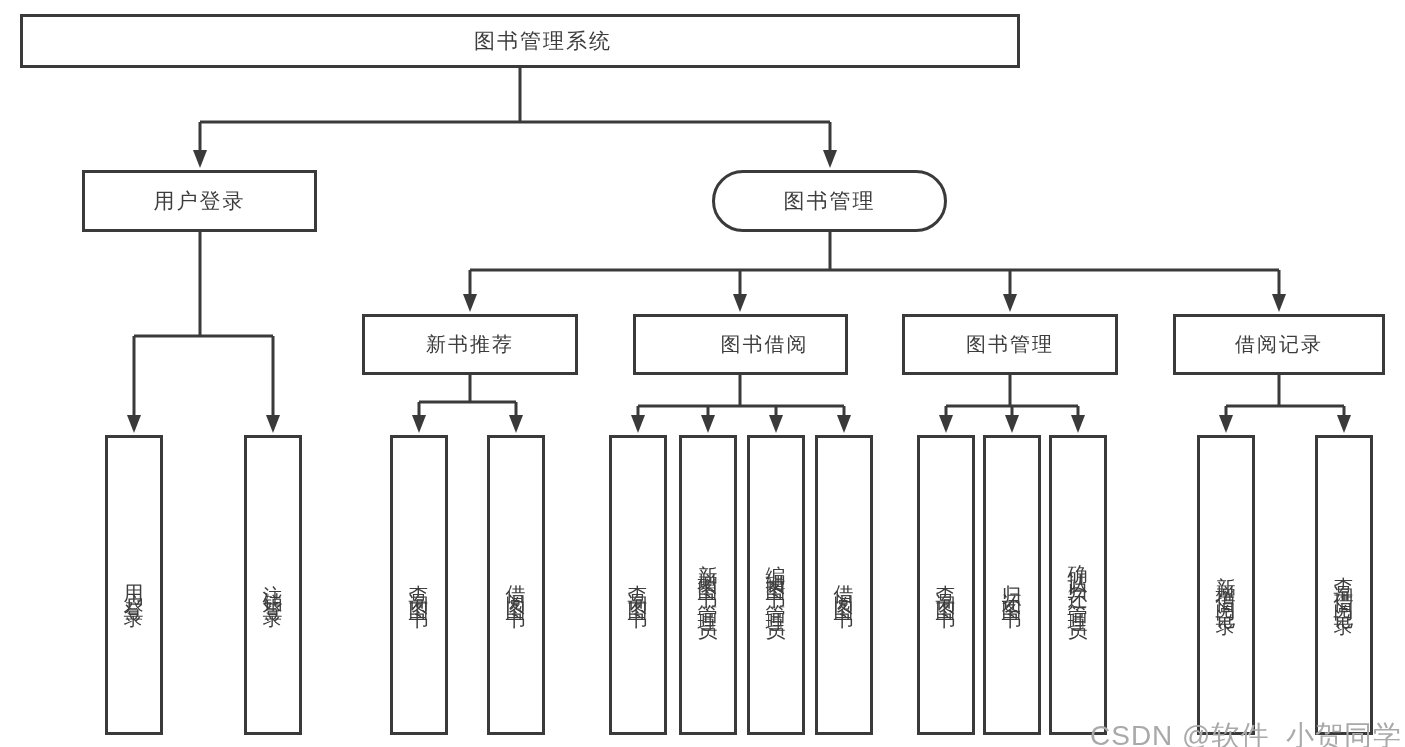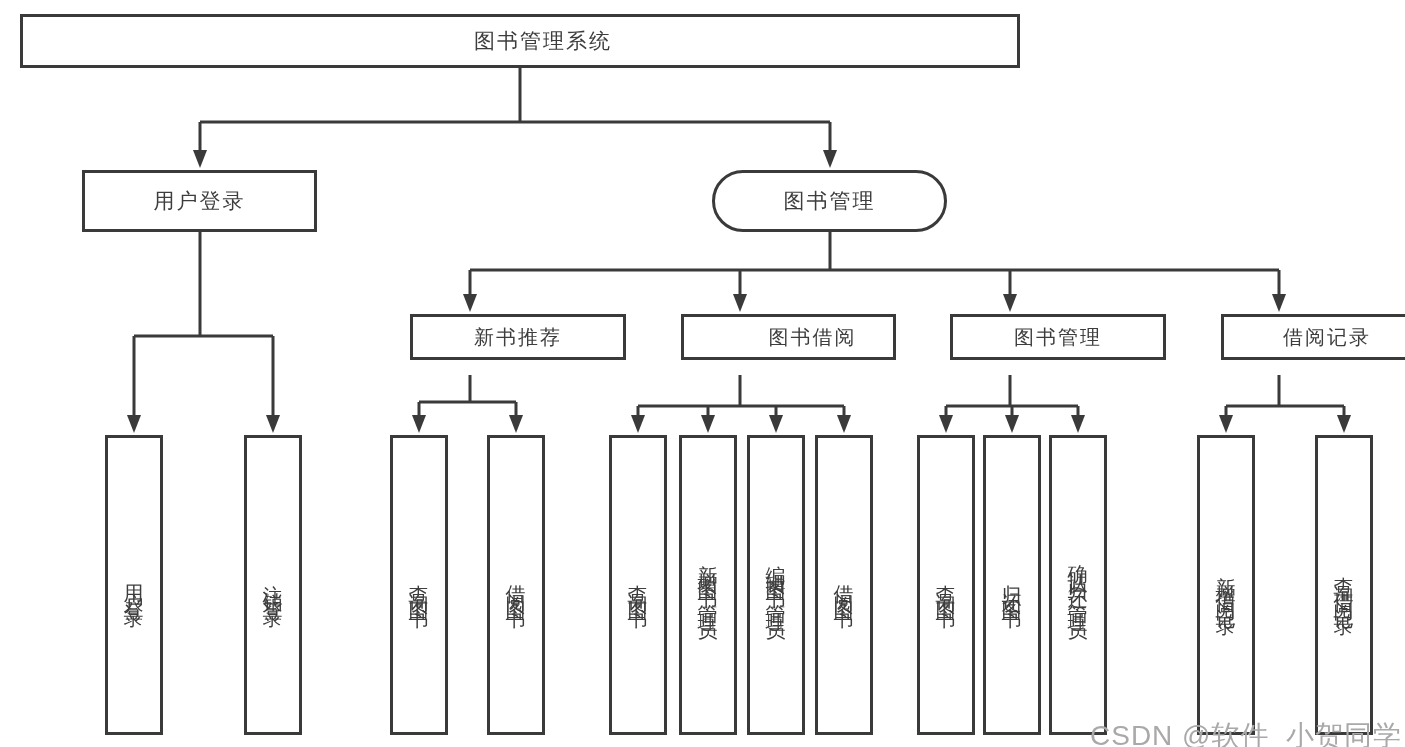--- a/index.html
+++ b/index.html
@@ -17,21 +17,21 @@
     position:absolute;
     background:var(--bg);
     border:3px solid var(--line);
     display:flex;align-items:center;justify-content:center;
     color:var(--text);
   }
   .node.h{font-size:21px;letter-spacing:2px;font-weight:400;}
   .node.root{left:20px;top:14px;width:1000px;height:54px;padding-left:46px;}
   .node.lvl2-a{left:82px;top:170px;width:235px;height:62px;}
   .node.lvl2-b{left:712px;top:170px;width:235px;height:62px;border-radius:31px;}
-  .node.lvl3{top:314px;height:46px;font-size:20px;margin-left:48px;}
+  .node.lvl3{top:314px;height:61px;font-size:20px;}
   .node.lvl3.p1{left:362px;width:216px;}
   .node.lvl3.p2{left:633px;width:215px;padding-left:48px;}
   .node.lvl3.p3{left:902px;width:216px;}
   .node.lvl3.p4{left:1173px;width:212px;}
   .node.leaf{top:435px;width:58px;height:300px;}
   .leaf .vtext{
     writing-mode:vertical-rl;
     text-orientation:mixed;
     font-size:20px;
     letter-spacing:8px;

